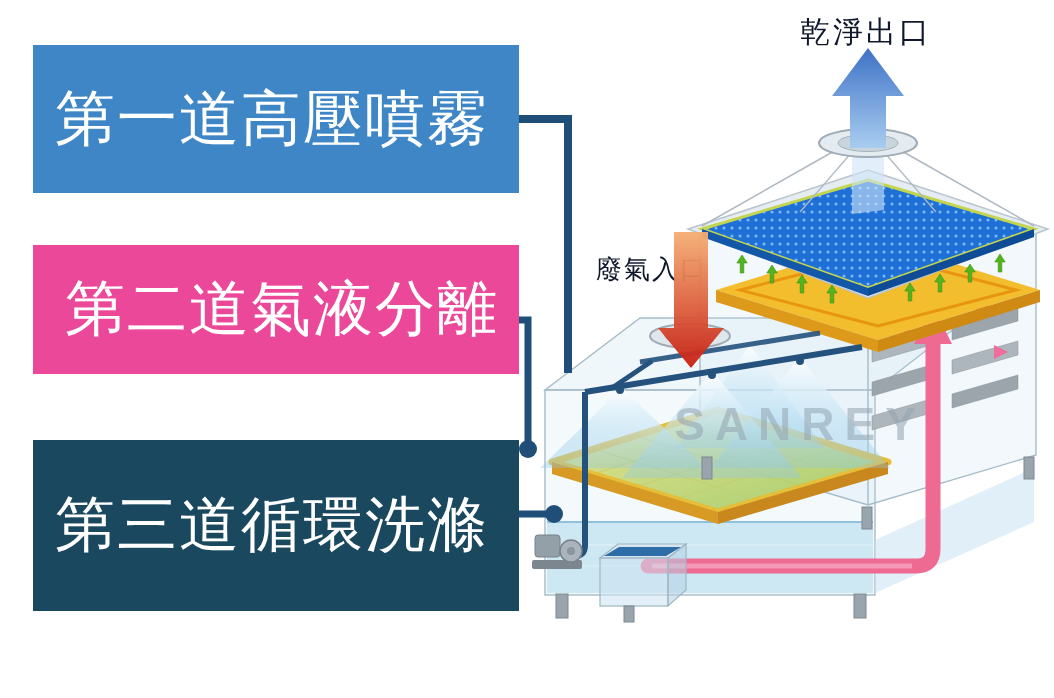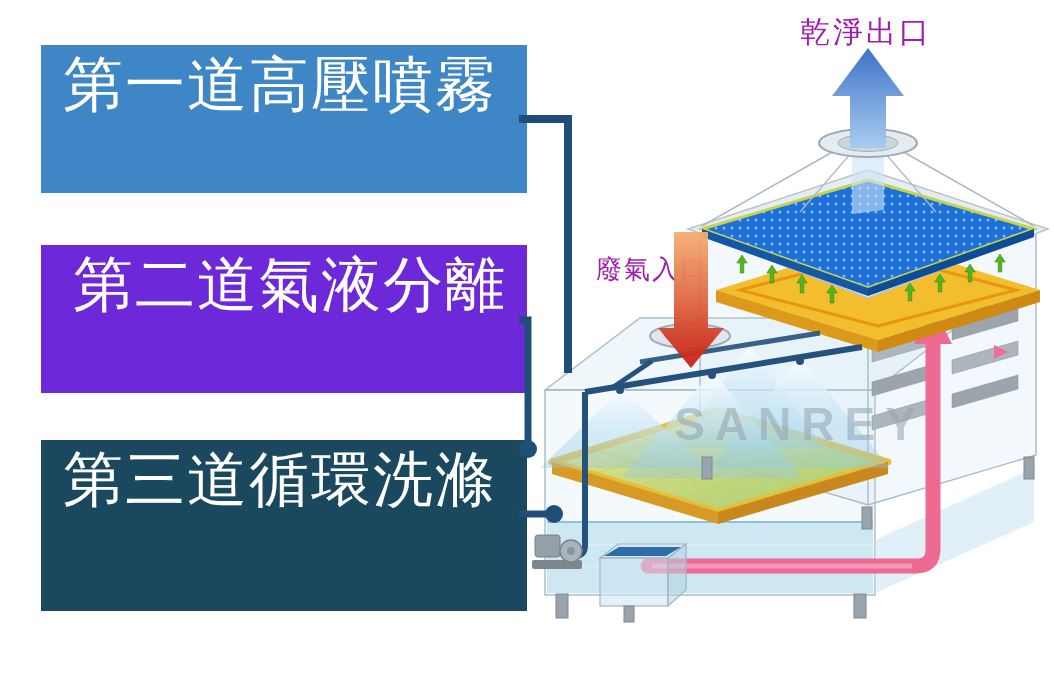--- a/index.html
+++ b/index.html
@@ -1,27 +1,27 @@
 <!DOCTYPE html>
 <html><head>
 <meta charset="utf-8">
 <style>
   * { margin:0; padding:0; box-sizing:border-box; }
   html,body { background:#ffffff; }
   body { font-family:"Liberation Serif", serif; }
   .canvas { position:relative; width:1054px; height:698px; background:#ffffff; overflow:hidden; }
   .banner {
-    position:absolute; left:41px; width:486px;
-    display:flex; padding-left:22px;
+    position:absolute; left:33px; width:486px;
+    display:flex; align-items:center; padding-left:22px;
     color:#ffffff; font-size:60px; letter-spacing:2px; white-space:nowrap;
   }
   .banner1 { top:45px;  height:148px; background:#3E86C6; }
-  .banner2 { top:245px; height:148px; background:#6d28d9;padding-left:32px; }
+  .banner2 { top:245px; height:129px; background:#ec4899;padding-left:32px; }
   .banner3 { top:440px; height:171px; background:#19485F; }
-  .diagram-label { position:absolute; color:#a21caf; white-space:nowrap; }
+  .diagram-label { position:absolute; color:#0f172a; white-space:nowrap; }
   .clean-outlet { left:800px; top:12px;  font-size:30px; letter-spacing:3px; }
   .waste-inlet  { left:596px; top:252px; font-size:26px; letter-spacing:2px; }
   svg.machine { position:absolute; left:0; top:0; }
 </style>
 </head>
 <body>
 
 <div class="canvas">
 
   <div class="banner banner1">

